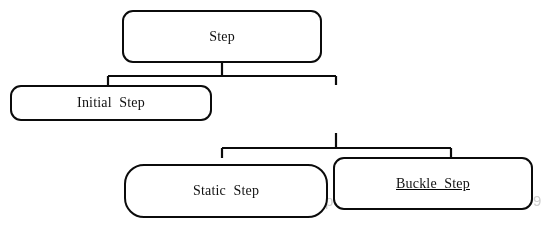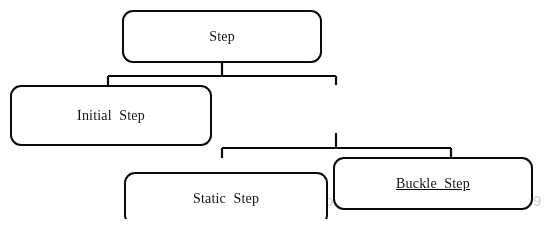--- a/index.html
+++ b/index.html
@@ -40,23 +40,23 @@
   .node-label {
     font-family: "Liberation Serif", "DejaVu Serif", serif;
     font-size: 14px;
     color: #111111;
     letter-spacing: 0.2px;
     white-space: pre;
     line-height: 1;
     text-align: center;
   }
   #node-step        { left: 122px; top: 10px;  width: 200px; height: 53px; }
-  #node-initial     { left: 10px;  top: 85px;  width: 202px; height: 61px; }
+  #node-initial     { left: 10px;  top: 85px;  width: 202px; height: 36px; }
   #node-analysis    { left: 238px; top: 85px;  width: 197px; height: 48px; }
-  #node-static      { left: 124px; top: 172px; width: 204px; height: 54px; }
+  #node-static      { left: 124px; top: 164px; width: 204px; height: 54px; border-radius: 20px; }
   #node-buckle      { left: 333px; top: 157px; width: 200px; height: 53px; text-decoration: underline; }
 
   #watermark {
     position: absolute;
     left: 308px;
     top: 192px;
     z-index: 1;
     font-family: "Liberation Sans", "DejaVu Sans", sans-serif;
     font-size: 15px;
     color: #cfcfcf;

